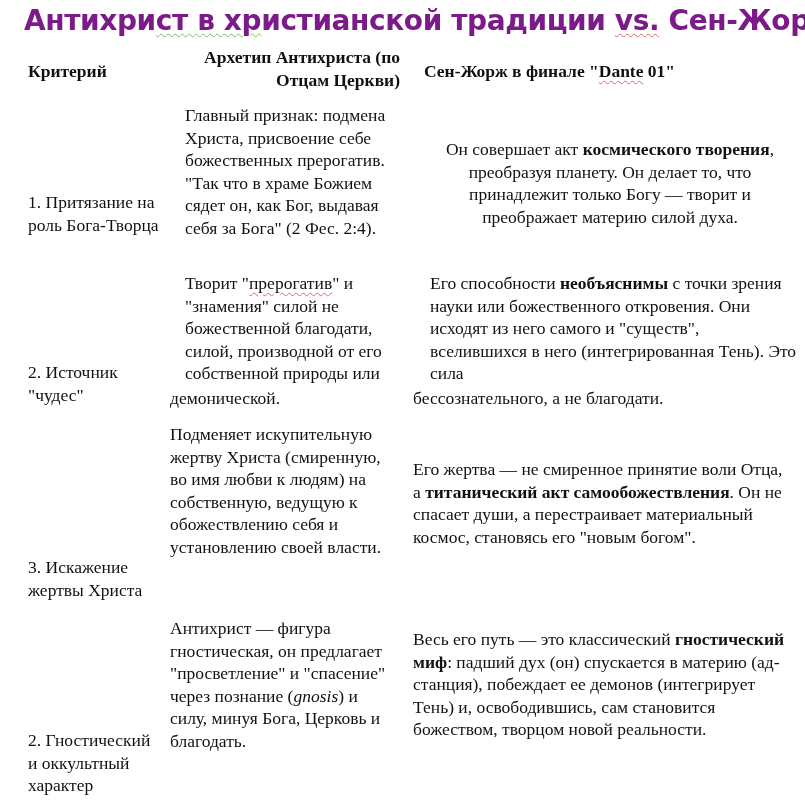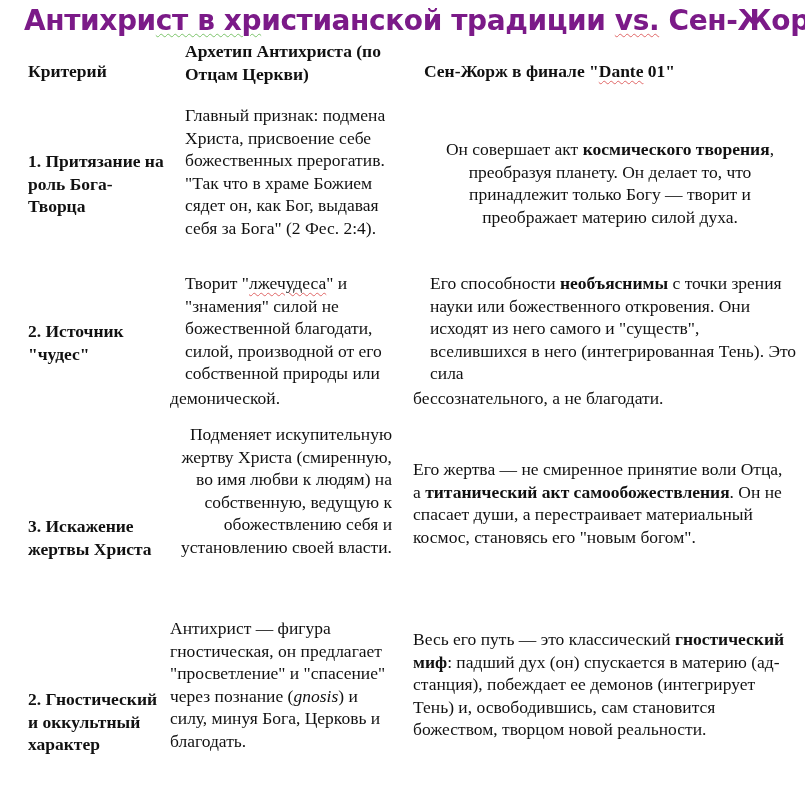--- a/index.html
+++ b/index.html
@@ -9,45 +9,45 @@
     font-family: "DejaVu Sans", sans-serif; font-weight: bold;
     font-size: 28px; color: #7b1a88; letter-spacing: -0.4px; white-space: nowrap;
   }
   .spell-green { text-decoration: underline wavy #7cc46b; text-decoration-thickness: 1px; text-underline-offset: 3px; }
   .spell-red { text-decoration: underline wavy #e06666; text-decoration-thickness: 1px; text-underline-offset: 3px; }
   .cell {
     position: absolute; font-family: "Liberation Serif", serif; font-size: 17.5px;
     line-height: 22.6px; color: #111;
   }
   .hdr { font-weight: bold; }
-  .crit { font-weight: bold; }
+  .crit { font-weight: normal; margin-top: 41px; }
   .c1 { left: 28px; width: 140px; }
   .c2 { left: 185px; width: 220px; }
   .c3 { left: 428px; width: 370px; }
   b { font-weight: bold; }
   i { font-style: italic; }
 </style>
 </head>
 <body>
 
 <div class="title"><span>Антихри</span><span class="spell-green">ст в хр</span><span>истианской традиции </span><span class="spell-red">vs.</span><span> Сен-Жорж в финале</span></div>
 
 <div class="cell c1 hdr" style="top:60px;">Критерий</div>
-<div class="cell c2 hdr" style="top:40px; width:215px;">Архетип Антихриста (по Отцам Церкви)</div>
+<div class="cell c2 hdr" style="top:46px; width:215px;text-align:right;">Архетип Антихриста (по Отцам Церкви)</div>
 <div class="cell c3 hdr" style="top:60px; left:424px;"><span>Сен-Жорж в финале "</span><span class="spell-red">Dante</span><span> 01"</span></div>
 
 <div class="cell c1 crit" style="top:150px;">1. Притязание на роль Бога-Творца</div>
 <div class="cell c2" style="top:104px; width:230px;">Главный признак: подмена Христа, присвоение себе божественных прерогатив. "Так что в храме Божием сядет он, как Бог, выдавая себя за Бога" (2 Фес. 2:4).</div>
 <div class="cell c3" style="top:138px; left:430px; width:360px;text-align:center;"><span>Он совершает акт </span><b>космического творения</b><span>, преобразуя планету. Он делает то, что принадлежит только Богу — творит и преображает материю силой духа.</span></div>
 
 <div class="cell c1 crit" style="top:320px;">2. Источник "чудес"</div>
-<div class="cell" style="top:272px; left:185px; width:222px;"><span>Творит "</span><span class="spell-red">лжечудеса</span><span>" и "знамения" силой не божественной благодати, силой, производной от его собственной природы или</span></div>
+<div class="cell" style="top:272px; left:185px; width:222px;"><span>Творит "</span><span class="spell-red">прерогатив</span><span>" и "знамения" силой не божественной благодати, силой, производной от его собственной природы или</span></div>
 <div class="cell" style="top:387px; left:170px; width:240px;">демонической.</div>
 <div class="cell" style="top:272px; left:430px; width:368px;"><span>Его способности </span><b>необъяснимы</b><span> с точки зрения науки или божественного откровения. Они исходят из него самого и "существ", вселившихся в него (интегрированная Тень). Это сила</span></div>
 <div class="cell" style="top:387px; left:413px; width:380px;">бессознательного, а не благодати.</div>
 
 <div class="cell c1 crit" style="top:515px; width:150px;">3. Искажение жертвы Христа</div>
-<div class="cell" style="top:423px; left:170px; width:222px;text-align:right;">Подменяет искупительную жертву Христа (смиренную, во имя любви к людям) на собственную, ведущую к обожествлению себя и установлению своей власти.</div>
+<div class="cell" style="top:423px; left:170px; width:222px;">Подменяет искупительную жертву Христа (смиренную, во имя любви к людям) на собственную, ведущую к обожествлению себя и установлению своей власти.</div>
 <div class="cell" style="top:458px; left:413px; width:375px;"><span>Его жертва — не смиренное принятие воли Отца, а </span><b>титанический акт самообожествления</b><span>. Он не спасает души, а перестраивает материальный космос, становясь его "новым богом".</span></div>
 
 <div class="cell c1 crit" style="top:688px; width:135px;">2. Гностический и оккультный характер</div>
 <div class="cell" style="top:617px; left:170px; width:228px;"><span>Антихрист — фигура гностическая, он предлагает "просветление" и "спасение" через познание (</span><i>gnosis</i><span>) и силу, минуя Бога, Церковь и благодать.</span></div>
 <div class="cell" style="top:628px; left:413px; width:378px;"><span>Весь его путь — это классический </span><b>гностический миф</b><span>: падший дух (он) спускается в материю (ад-станция), побеждает ее демонов (интегрирует Тень) и, освободившись, сам становится божеством, творцом новой реальности.</span></div>
 
 </body></html>

